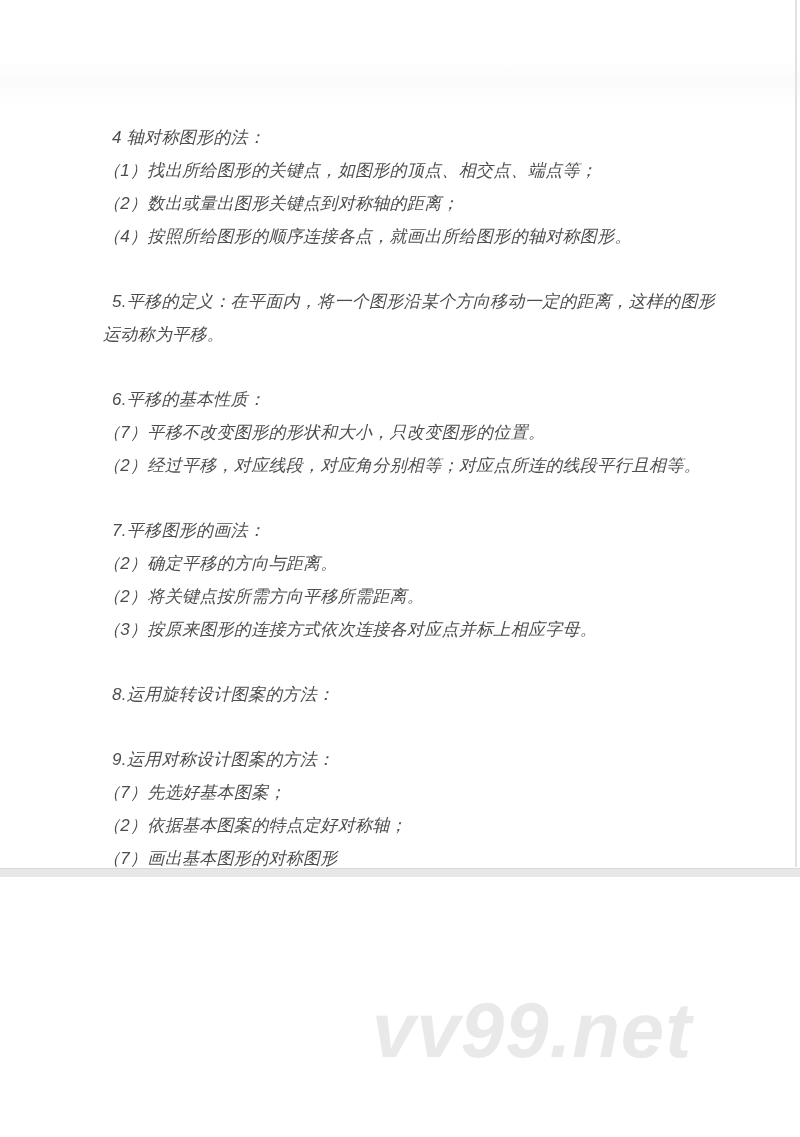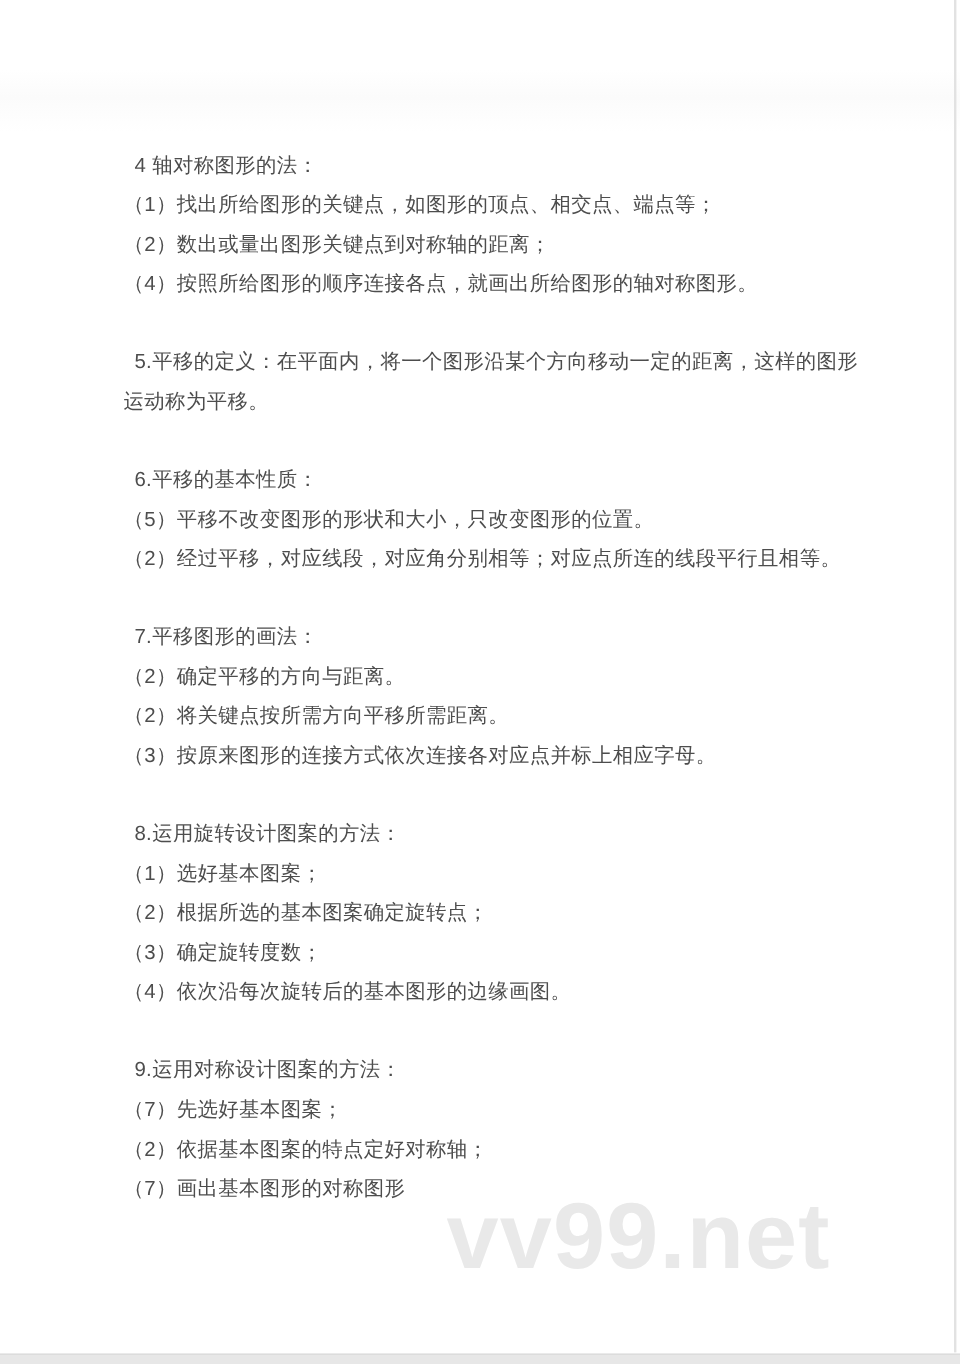--- a/index.html
+++ b/index.html
@@ -4,22 +4,23 @@
 <style>
   * { margin: 0; padding: 0; box-sizing: border-box; }
   html, body {
     width: 800px; height: 1137px;
     background: #ffffff;
     overflow: hidden;
     font-family: "Liberation Sans", "DejaVu Sans", sans-serif;
   }
   .page {
     position: relative;
-    width: 800px; height: 1137px;
+    width: 800px; height: 877px;
     background: #ffffff;
+    font-style: italic;
   }
   
   .scan-band {
     position: absolute;
     left: 0; right: 0; top: 58px; height: 52px;
     background: linear-gradient(#ffffff, #fbfbfb 45%, #fdfdfd 70%, #ffffff);
     pointer-events: none;
   }
   
   .watermark {
@@ -85,42 +86,36 @@
   <div class="section">
     <div class="line heading">5.平移的定义：在平面内，将一个图形沿某个方向移动一定的距离，这样的图形</div>
     <div>
           <div class="line item">运动称为平移。</div>
         </div>
   </div>
 
   <div class="section">
     <div class="line heading">6.平移的基本性质：</div>
     <div>
-          <div class="line item">（5）平移不改变图形的形状和大小，只改变图形的位置。</div>
+          <div class="line item">（7）平移不改变图形的形状和大小，只改变图形的位置。</div>
           <div class="line item">（2）经过平移，对应线段，对应角分别相等；对应点所连的线段平行且相等。</div>
         </div>
   </div>
 
   <div class="section">
     <div class="line heading">7.平移图形的画法：</div>
     <div>
           <div class="line item">（2）确定平移的方向与距离。</div>
           <div class="line item">（2）将关键点按所需方向平移所需距离。</div>
           <div class="line item">（3）按原来图形的连接方式依次连接各对应点并标上相应字母。</div>
         </div>
   </div>
 
   <div class="section">
     <div class="line heading">8.运用旋转设计图案的方法：</div>
-    <div>
-          <div class="line item">（1）选好基本图案；</div>
-          <div class="line item">（2）根据所选的基本图案确定旋转点；</div>
-          <div class="line item">（3）确定旋转度数；</div>
-          <div class="line item">（4）依次沿每次旋转后的基本图形的边缘画图。</div>
-        </div>
   </div>
 
   <div class="section">
     <div class="line heading">9.运用对称设计图案的方法：</div>
     <div>
           <div class="line item">（7）先选好基本图案；</div>
           <div class="line item">（2）依据基本图案的特点定好对称轴；</div>
           <div class="line item">（7）画出基本图形的对称图形</div>
         </div>
   </div>

